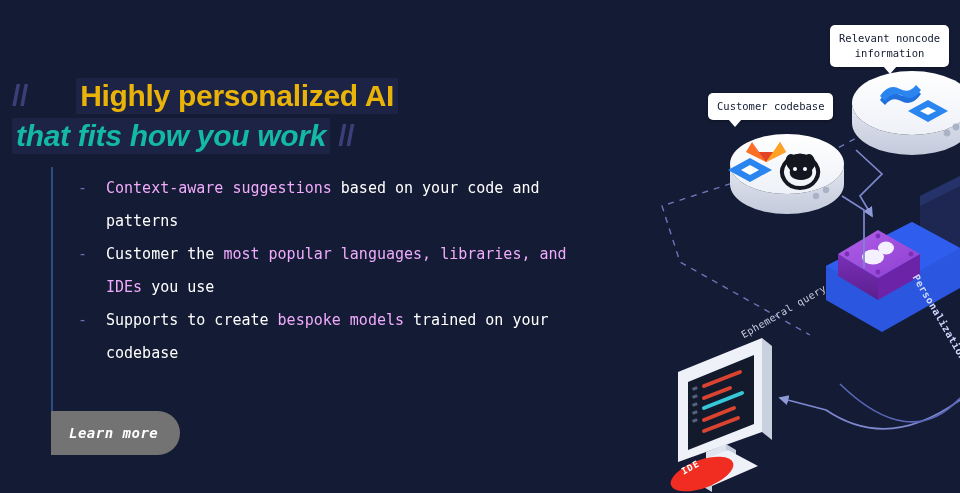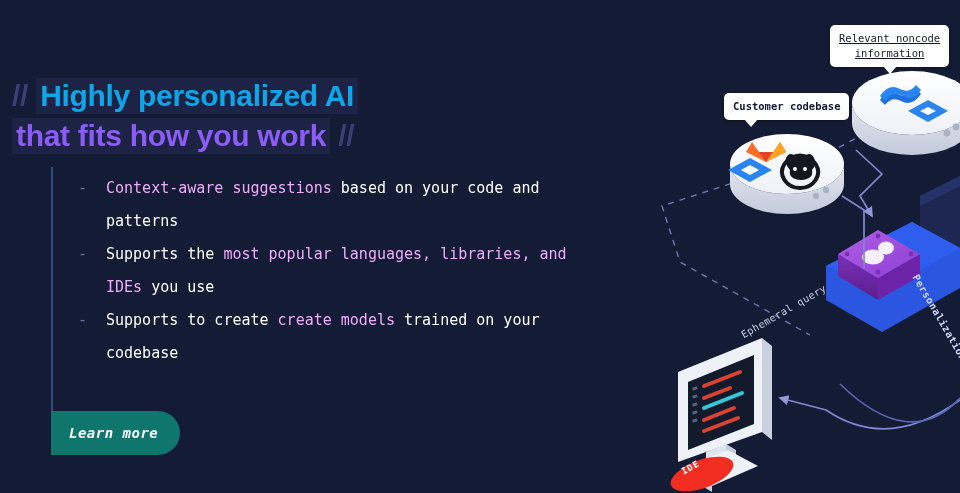--- a/index.html
+++ b/index.html
@@ -38,22 +38,22 @@
   }
   .slash {
     color: #3b3f77;
     font-weight: bold;
     font-size: 30px;
   }
   .head-hl {
     background: #1c2345;
     padding: 1px 4px 2px 4px;
   }
-  .head-purple { color: #0ea5e9; }
-  .head-white  { color: #8b5cf6; }
+  .head-purple { color: #eab308; margin-left: 40px; }
+  .head-white  { color: #14b8a6; font-style: italic; }
 
   
   .rule {
     position: absolute;
     left: 51px; top: 167px;
     width: 2px; height: 253px;
     background: #2e4b86;
   }
   .bullets {
     position: absolute;
@@ -79,21 +79,21 @@
   }
   .hl { color: #f0abfc; }
   .bullet-text { color: #ffffff; }
 
   
   .learn-btn {
     position: absolute;
     left: 51px; top: 411px;
     height: 44px;
     padding: 0 22px 0 18px;
-    background: #0f766e;
+    background: #737373;
     border: none;
     border-radius: 0 22px 22px 0;
     color: #ffffff;
     font-family: "DejaVu Sans Mono", "Liberation Mono", monospace;
     font-size: 14px;
     font-weight: bold;
     font-style: italic;
     letter-spacing: 0.5px;
     cursor: pointer;
     display: flex;
@@ -124,23 +124,23 @@
   }
   .tip::after {
     content: "";
     position: absolute;
     bottom: -7px;
     width: 0; height: 0;
     border-left: 7px solid transparent;
     border-right: 7px solid transparent;
     border-top: 8px solid #ffffff;
   }
-  #tip-noncode { left: 830px; top: 25px; text-decoration: underline; }
+  #tip-noncode { left: 830px; top: 25px; }
   #tip-noncode::after { left: 50%; margin-left: -7px; }
-  #tip-codebase { left: 724px; top: 93px; font-weight: bold; }
+  #tip-codebase { left: 708px; top: 93px; }
   #tip-codebase::after { left: 20px; }
 
   
   .iso-label {
     position: absolute;
     color: #c7cbe0;
     font-family: "DejaVu Sans Mono", "Liberation Mono", monospace;
     font-size: 10px;
     letter-spacing: .4px;
     white-space: nowrap;
@@ -190,25 +190,25 @@
 
     <div class="rule"></div>
 
     <ul class="bullets" style="list-style:none;">
       <li class="bullet">
         <span class="dash">-</span>
         <span class="hl">Context-aware suggestions</span><span class="bullet-text"> based on your code and patterns</span>
       </li>
       <li class="bullet">
         <span class="dash">-</span>
-        <span class="bullet-text">Supports the </span><span class="hl">most popular languages, libraries, and IDEs</span><span class="bullet-text"> you use</span>
+        <span class="bullet-text">Customer the </span><span class="hl">most popular languages, libraries, and IDEs</span><span class="bullet-text"> you use</span>
       </li>
       <li class="bullet">
         <span class="dash">-</span>
-        <span class="bullet-text">Supports to create </span><span class="hl">create models</span><span class="bullet-text"> trained on your codebase</span>
+        <span class="bullet-text">Supports to create </span><span class="hl">bespoke models</span><span class="bullet-text"> trained on your codebase</span>
       </li>
     </ul>
 
     <button class="learn-btn">Learn more</button>
   </div>
 
   <div class="diagram">
     <svg width="340" height="493" viewBox="0 0 340 493" xmlns="http://www.w3.org/2000/svg">
       <defs>
         <linearGradient id="discTop" x1="0" y1="0" x2="0" y2="1">

